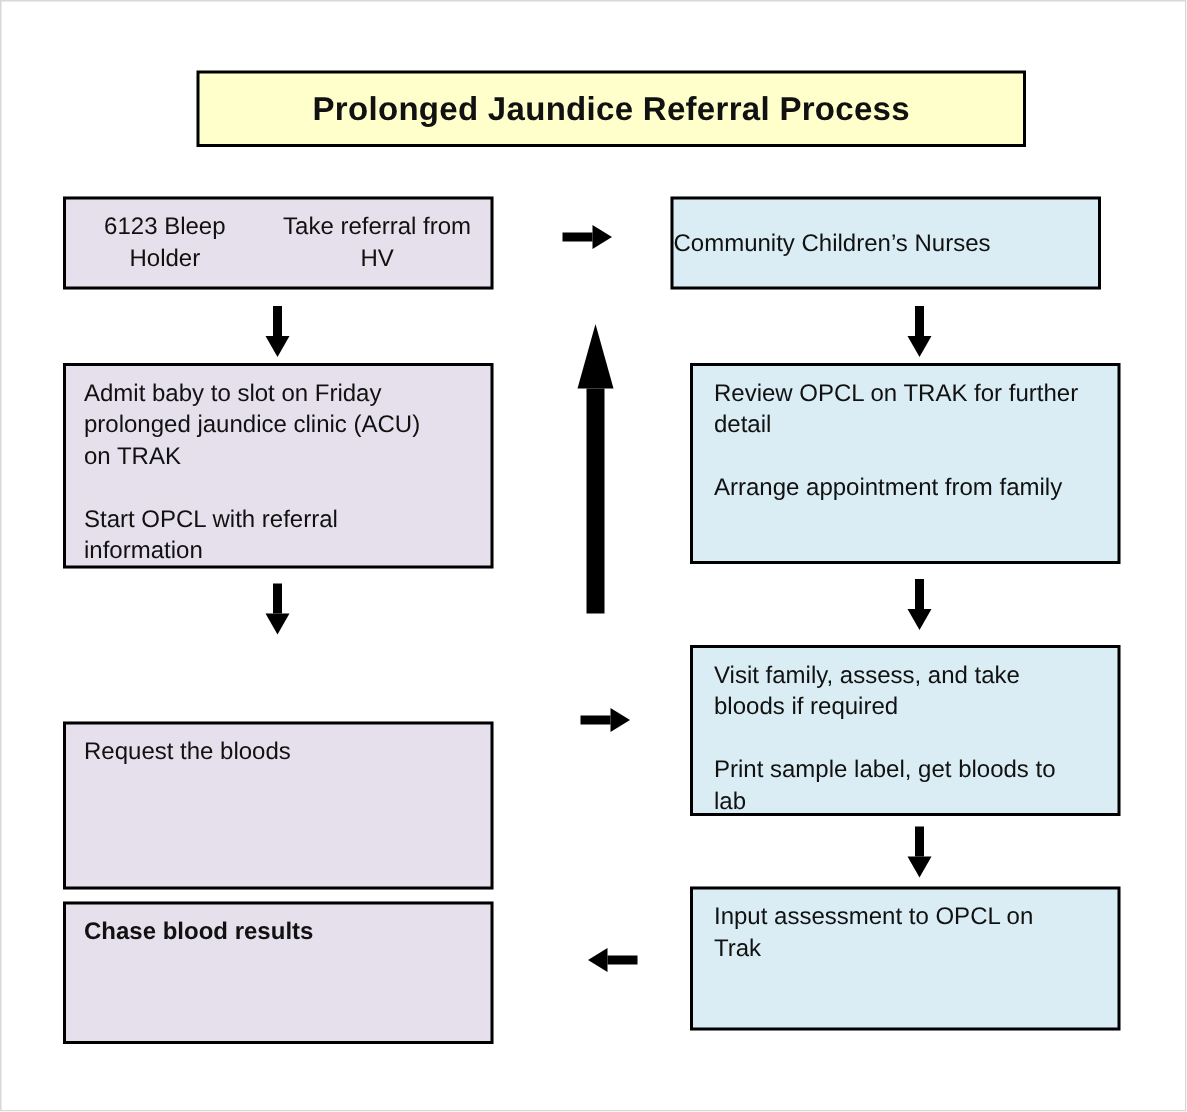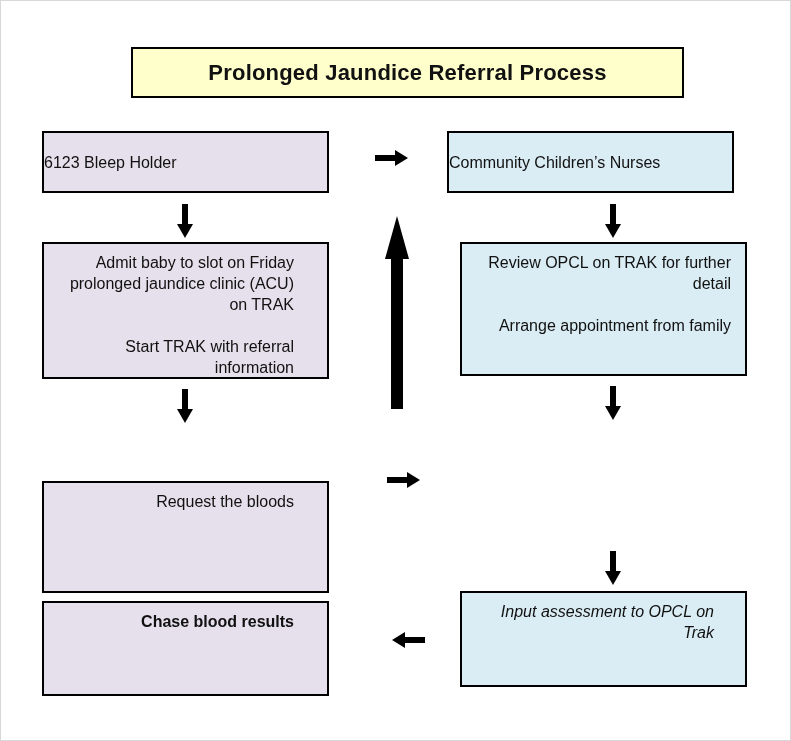--- a/index.html
+++ b/index.html
@@ -31,21 +31,20 @@
     font-size:22px;font-weight:bold;
     letter-spacing:.2px;
   }
   .box{
     position:absolute;
     width:287px;
     box-sizing:border-box;
     border:2px solid var(--border);
     font-size:16px;line-height:21px;
     overflow:hidden;
-    text-align:right;
   }
   .box.lav{background:var(--left-box-bg);}
   .box.blu{background:var(--right-box-bg);}
   .box.centered{
     display:flex;flex-direction:row;
     align-items:center;
     text-align:center;
   }
   .box.pad-l{padding:8px 33px 8px 12px;}
   .box.pad-r{padding:8px 14px 24px 14px;}
@@ -72,46 +71,51 @@
 <body>
 
 <div class="canvas">
 
   <div class="title-box">
     <span>Prolonged Jaundice Referral Process</span>
   </div>
 
   <div class="box lav centered" style="left:41px;top:130px;height:62px;">
     <div>6123 Bleep Holder</div>
+    <div>Take referral from HV</div>
   </div>
 
   <div class="box lav pad-l" style="left:41px;top:241px;height:137px;">
     <p>Admit baby to slot on Friday prolonged jaundice clinic (ACU) on TRAK</p>
-    <p>Start TRAK with referral information</p>
+    <p>Start OPCL with referral information</p>
   </div>
 
   <div class="box lav pad-l" style="left:41px;top:432px;height:112px;margin-top:48px;">
     <p>Request the bloods</p>
   </div>
 
   <div class="box lav pad-l" style="left:41px;top:600px;height:95px;font-weight:bold;">
     <p>Chase blood results</p>
   </div>
 
   <div class="box blu centered" style="left:446px;top:130px;height:62px;">
     <div>Community Children’s Nurses</div>
   </div>
 
   <div class="box blu pad-r" style="left:459px;top:241px;height:134px;">
     <p>Review OPCL on TRAK for further detail</p>
     <p>Arrange appointment from family</p>
   </div>
 
+  <div class="box blu pad-r" style="left:459px;top:429px;height:114px;">
+    <p class="narrow">Visit family, assess, and take bloods if required</p>
+    <p class="narrow">Print sample label, get bloods to lab</p>
+  </div>
 
-  <div class="box blu pad-r" style="left:459px;top:590px;height:96px;font-style:italic;">
+  <div class="box blu pad-r" style="left:459px;top:590px;height:96px;">
     <p class="narrow">Input assessment to OPCL on Trak</p>
   </div>
 
   <div class="arr arr-right" style="left:374px;top:149px;">
     <div class="shaft"></div>
     <div class="head"></div>
   </div>
 
   <div class="arr arr-down" style="left:176px;top:203px;">
     <div class="shaft"></div>

